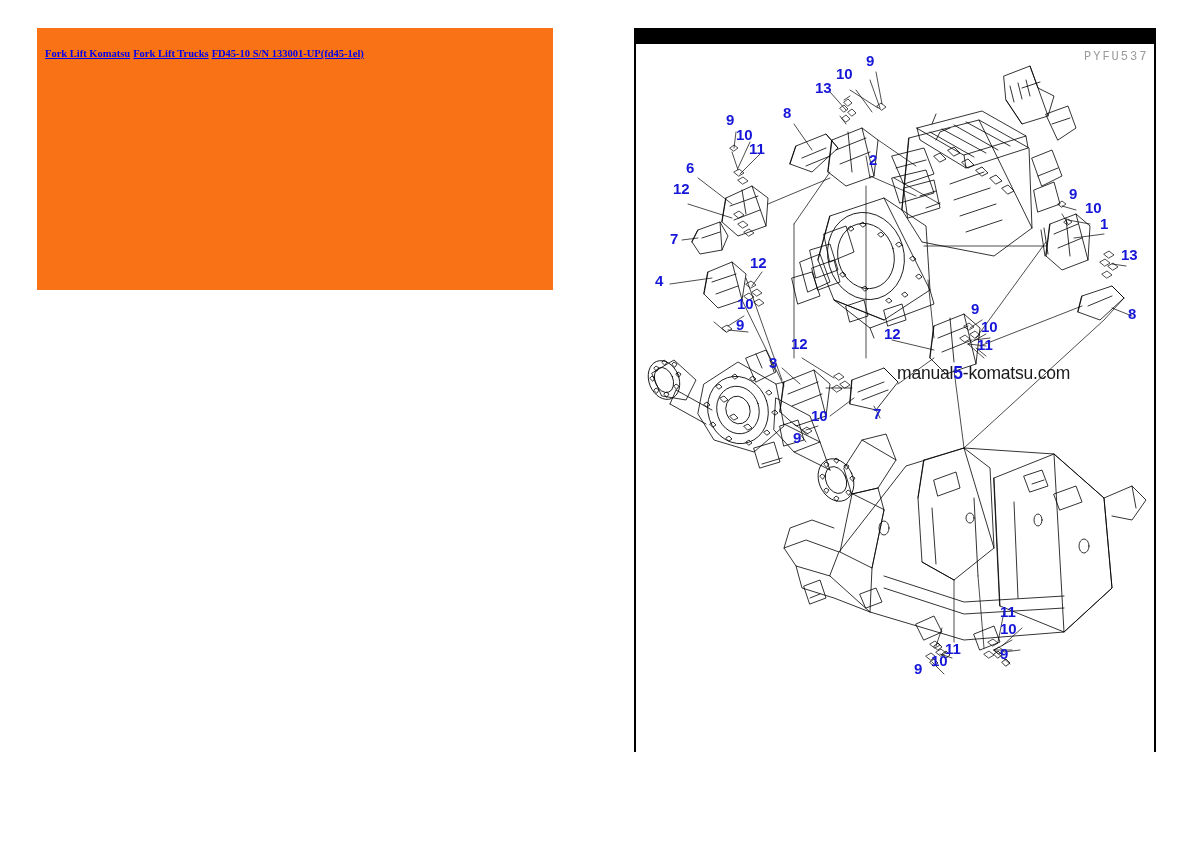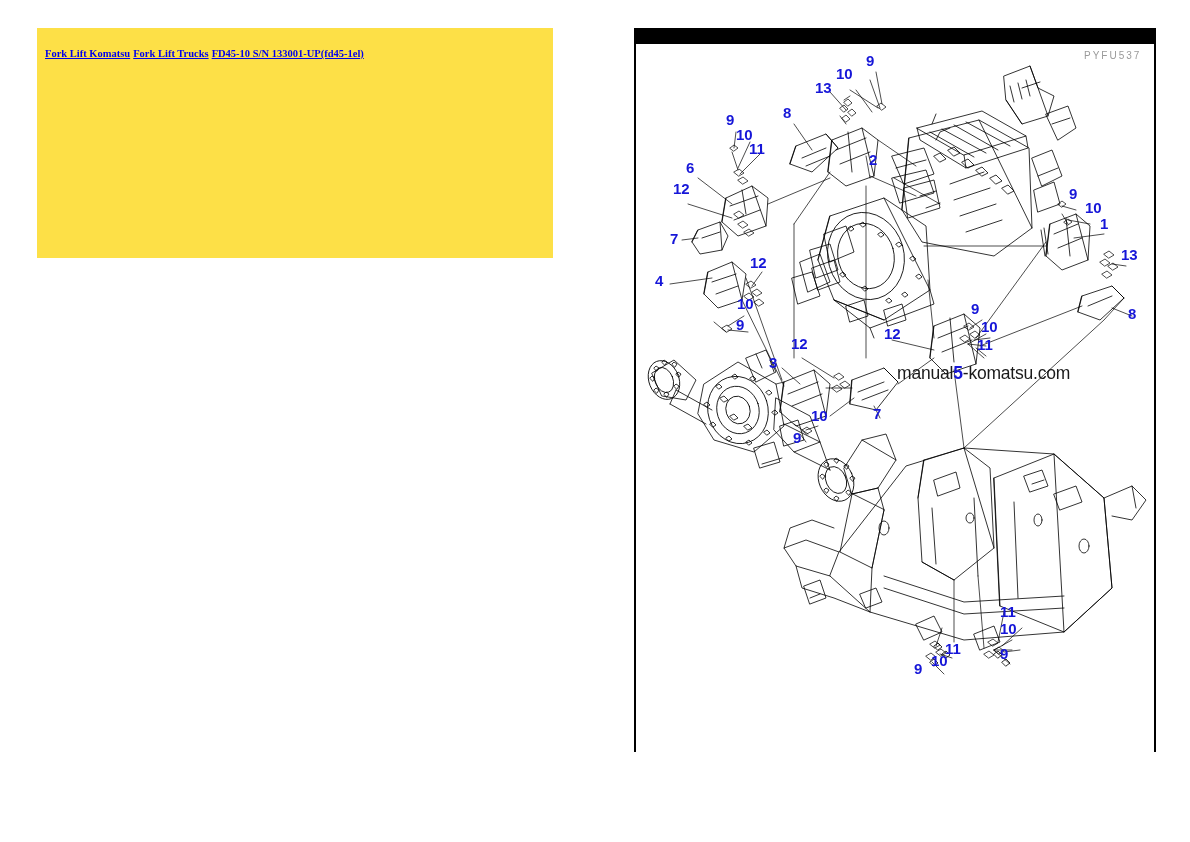--- a/index.html
+++ b/index.html
@@ -15,22 +15,22 @@
     overflow: hidden;
     font-family: "Liberation Serif", serif;
   }
 
   
   #left-panel {
     position: absolute;
     left: 37px;
     top: 28px;
     width: 516px;
-    height: 230px;
-    background: #fde047;
+    height: 262px;
+    background: #f97316;
   }
   #breadcrumb {
     position: absolute;
     left: 8px;
     top: 20px;
     white-space: nowrap;
     font-family: "Liberation Serif", serif;
     font-size: 10.5px;
     line-height: 11px;
     letter-spacing: 0px;
@@ -75,22 +75,22 @@
     left: 520px;
     top: 16px;
     width: 1.5px;
     height: 708px;
     background: #000000;
   }
   #sheet-code {
     position: absolute;
     left: 450px;
     top: 22px;
-    font-family: Liberation Sans, sans-serif;
-    font-size: 10px;
+    font-family: Liberation Mono, monospace;
+    font-size: 12px;
     letter-spacing: 2px;
     color: #9a9a9a;
     white-space: nowrap;
   }
 
   
   #drawing {
     position: absolute;
     left: 0;
     top: 0;

